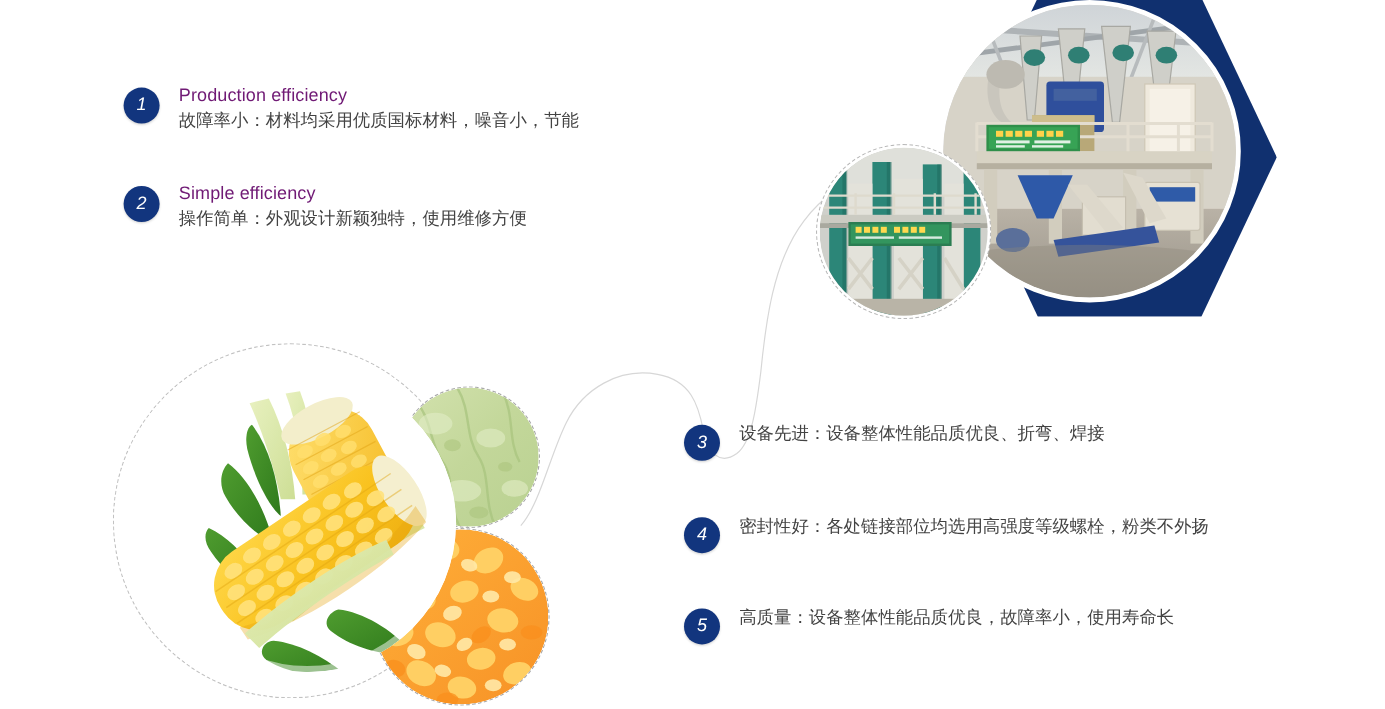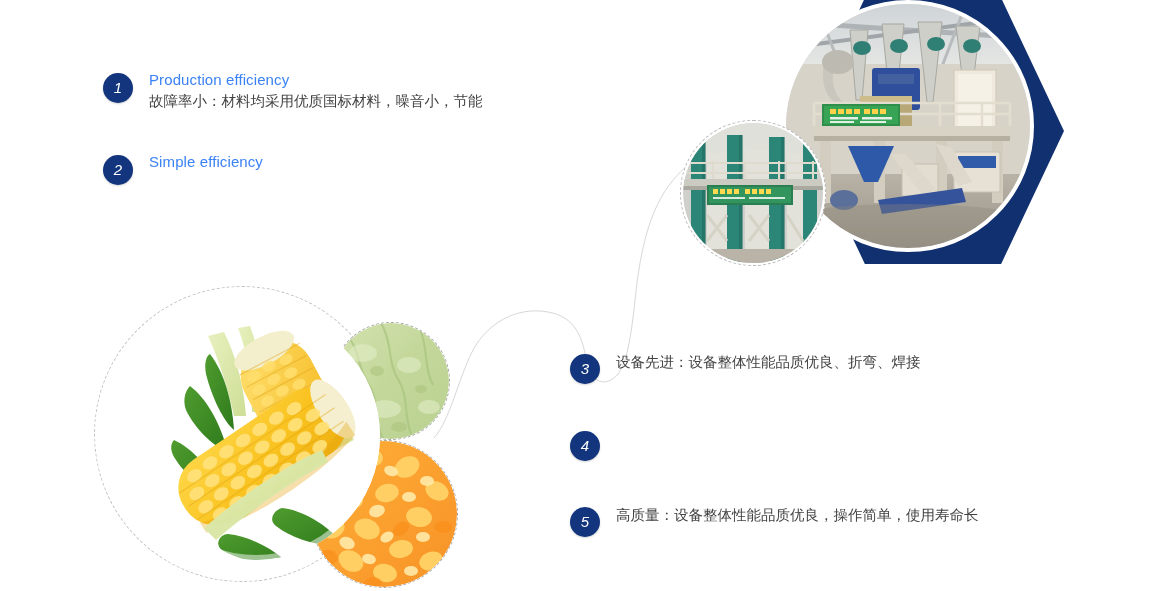--- a/index.html
+++ b/index.html
@@ -36,21 +36,21 @@
     text-align: center;
     letter-spacing: 0;
     box-shadow: 0 1px 2px rgba(0,0,0,.18);
     user-select: none;
   }
   .feature-text {
     margin-left: 16px;
     margin-top: -3px;
   }
   .feature-title {
-    color: #3b82f6;
+    color: #701a75;
     font-size: 15px;
     line-height: 20px;
     white-space: nowrap;
     letter-spacing: .1px;
   }
   .feature-desc {
     color: #434343;
     font-size: 14.5px;
     line-height: 21px;
     white-space: nowrap;
@@ -605,36 +605,38 @@
     <div class="feature-text">
       <div class="feature-title">Production efficiency</div>
       <div class="feature-desc">故障率小：材料均采用优质国标材料，噪音小，节能</div>
     </div>
   </div>
 
   <div class="feature" id="feature-2">
     <div class="badge">2</div>
     <div class="feature-text">
       <div class="feature-title">Simple efficiency</div>
+      <div class="feature-desc">操作简单：外观设计新颖独特，使用维修方便</div>
     </div>
   </div>
 
   <div class="feature" id="feature-3">
     <div class="badge">3</div>
     <div class="feature-text">
       <div class="feature-desc">设备先进：设备整体性能品质优良、折弯、焊接</div>
     </div>
   </div>
 
   <div class="feature" id="feature-4">
     <div class="badge">4</div>
     <div class="feature-text">
+      <div class="feature-desc">密封性好：各处链接部位均选用高强度等级螺栓，粉类不外扬</div>
     </div>
   </div>
 
   <div class="feature" id="feature-5">
     <div class="badge">5</div>
     <div class="feature-text">
-      <div class="feature-desc">高质量：设备整体性能品质优良，操作简单，使用寿命长</div>
+      <div class="feature-desc">高质量：设备整体性能品质优良，故障率小，使用寿命长</div>
     </div>
   </div>
 
 </div>
 
 </body></html>

